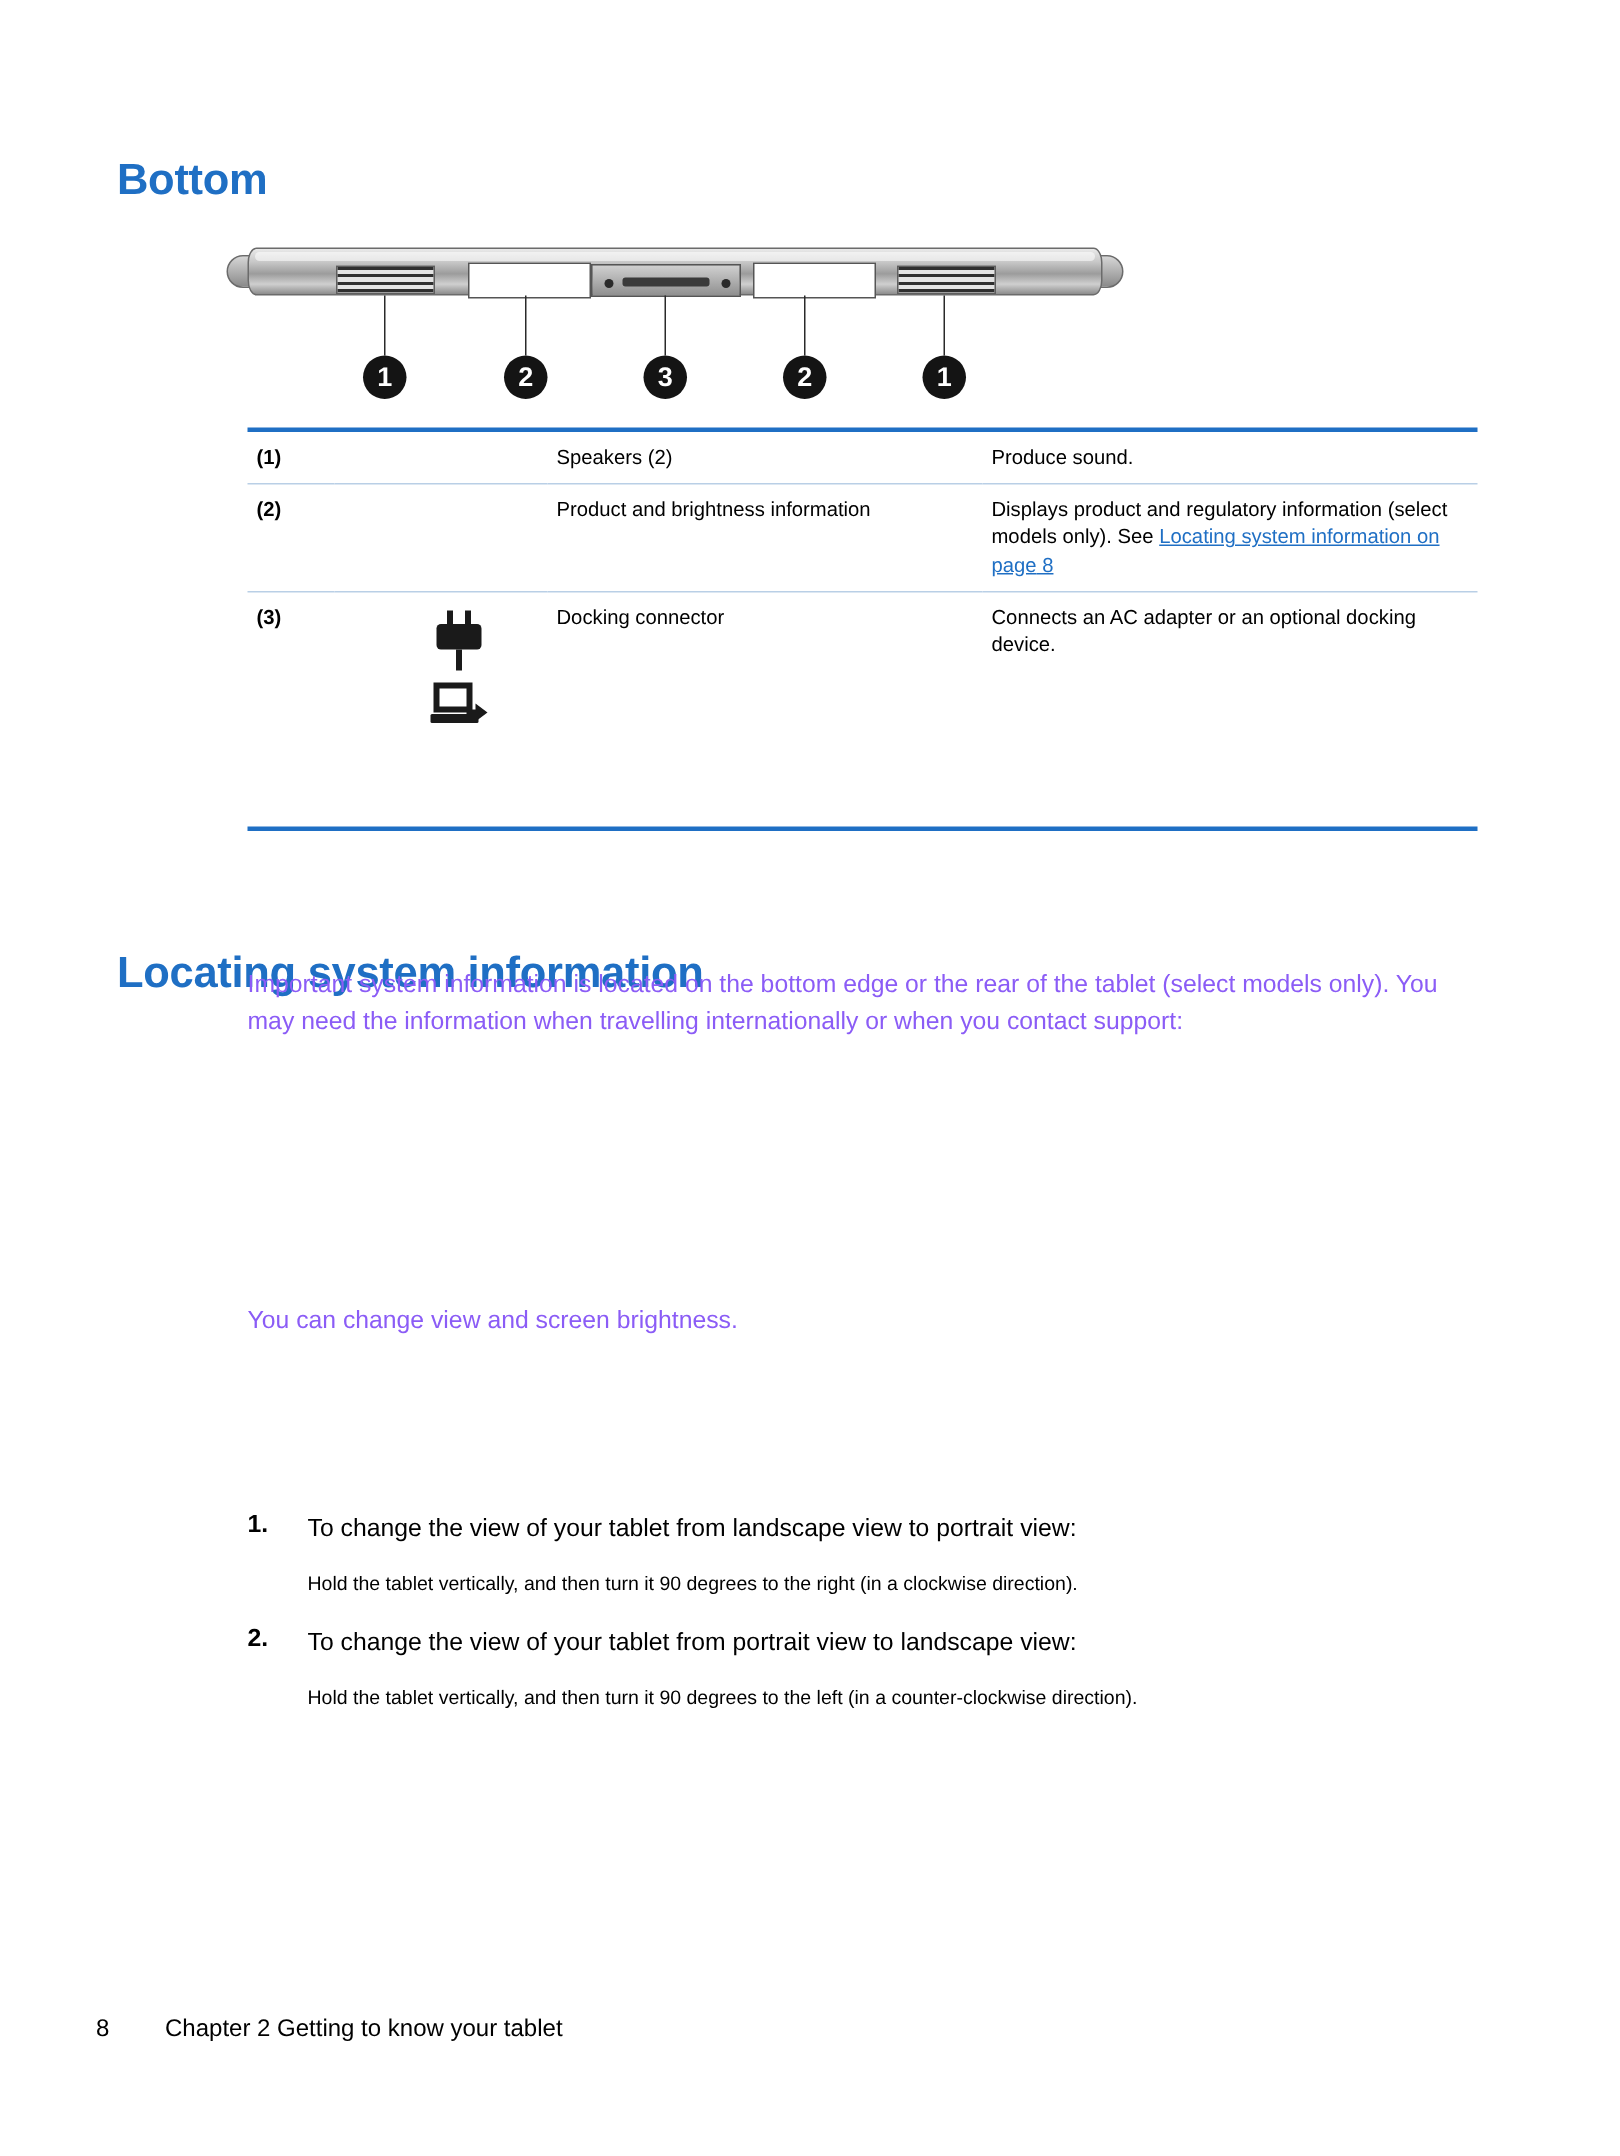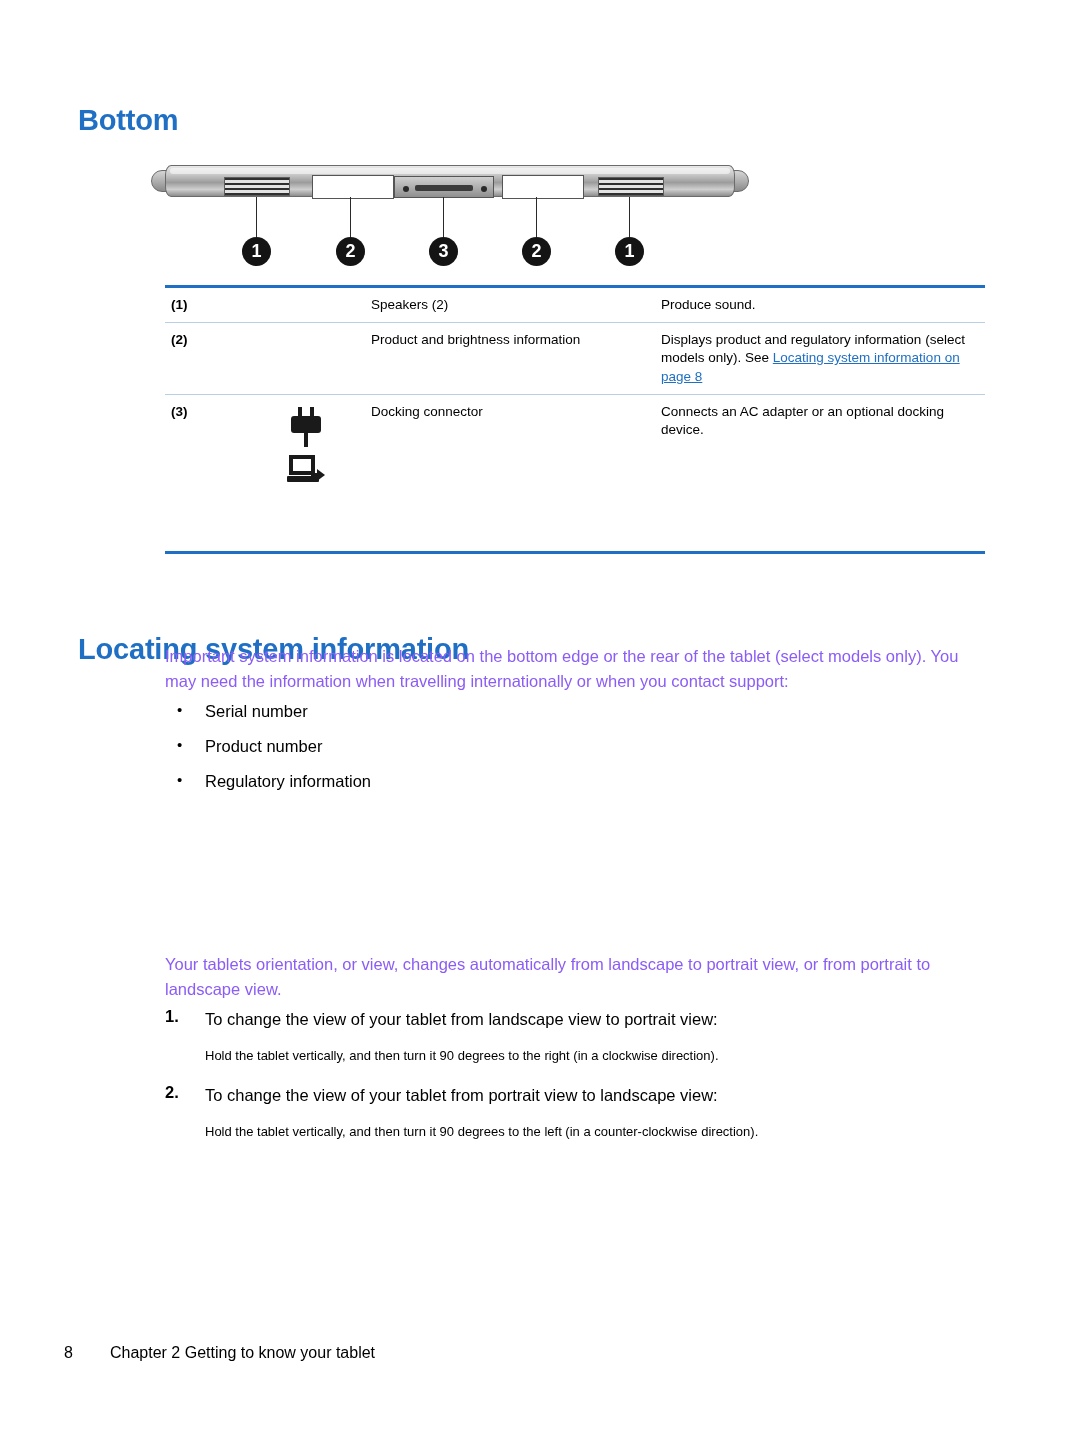--- a/index.html
+++ b/index.html
@@ -462,28 +462,23 @@
       </td>
       <td class="col-name">Docking connector</td>
       <td>Connects an AC adapter or an optional docking device.</td>
     </tr>
   </tbody>
     </table>
   <div class="bottom-rule"></div>
 
   <h1 class="blue-head" id="locating-heading">Locating system information</h1>
   <div class="para" id="locating-para">Important system information is located on the bottom edge or the rear of the tablet (select models only). You may need the information when travelling internationally or when you contact support:</div>
-  <ul class="bullet-list">
-    <li>Serial number</li>
-    <li>Product number</li>
-    <li>Regulatory information</li>
-  </ul>
-
-
-  <div class="para" id="view-para">Your tablets orientation, or view, changes automatically from landscape to portrait view, or from portrait to landscape view.</div>
+
+  <div class="para" id="settings-para">You can change view and screen brightness.</div>
+
 
   <div class="num-list">
     <div class="num-item">
       <span class="marker">1.</span>
       <div class="txt">To change the view of your tablet from landscape view to portrait view:</div>
     </div>
     <div class="sub-para">Hold the tablet vertically, and then turn it 90 degrees to the right (in a clockwise direction).</div>
     <div class="num-item">
       <span class="marker">2.</span>
       <div class="txt">To change the view of your tablet from portrait view to landscape view:</div>

